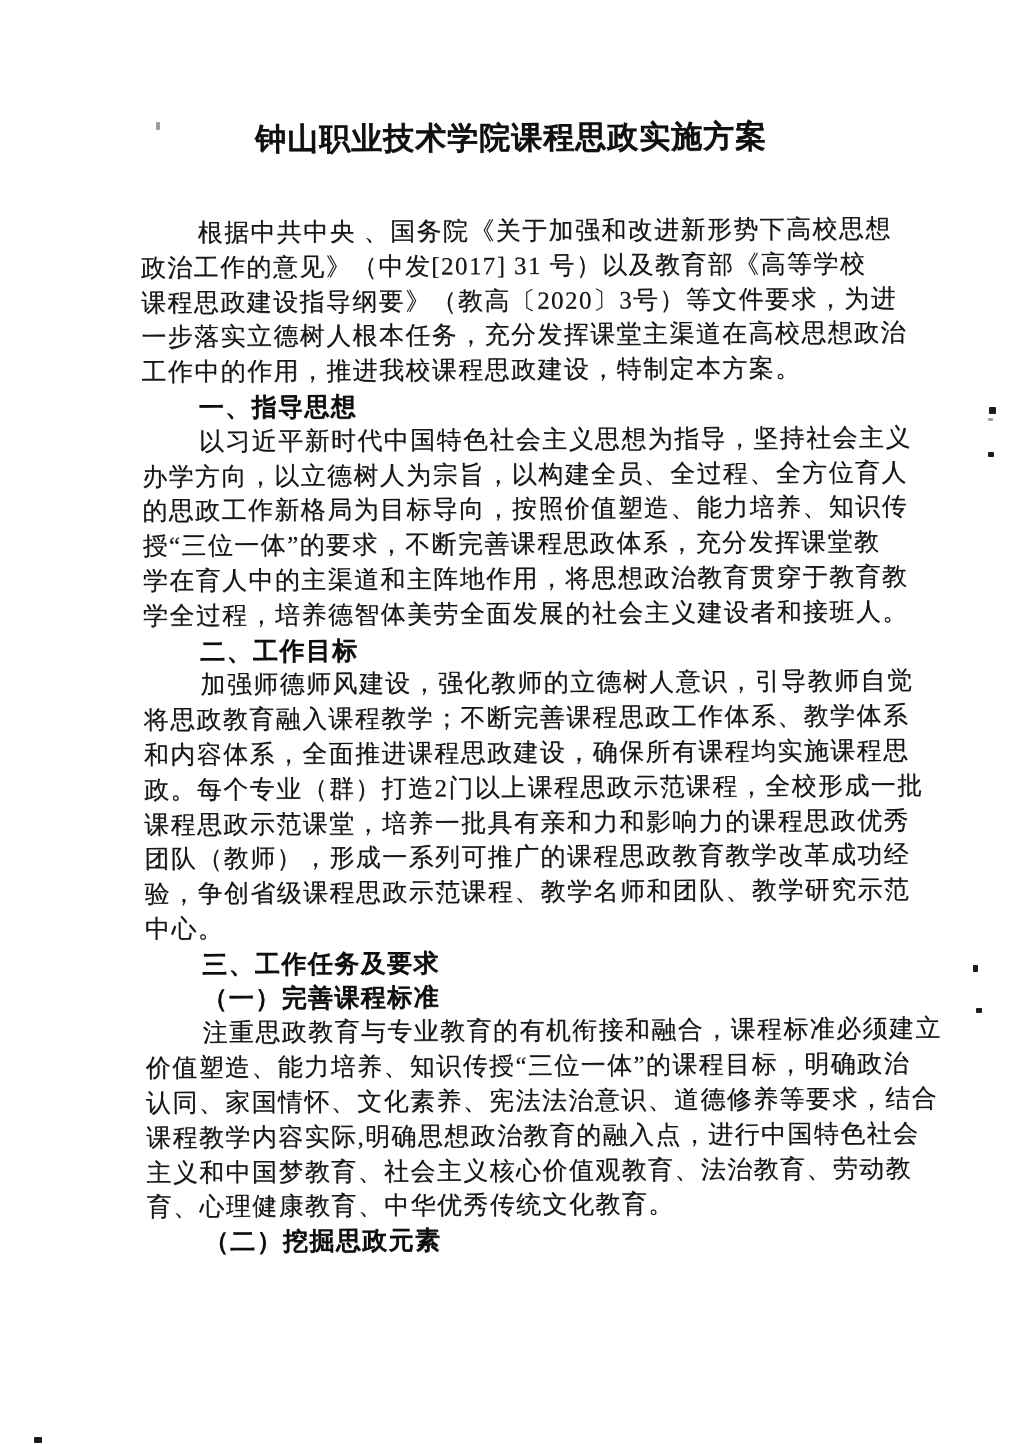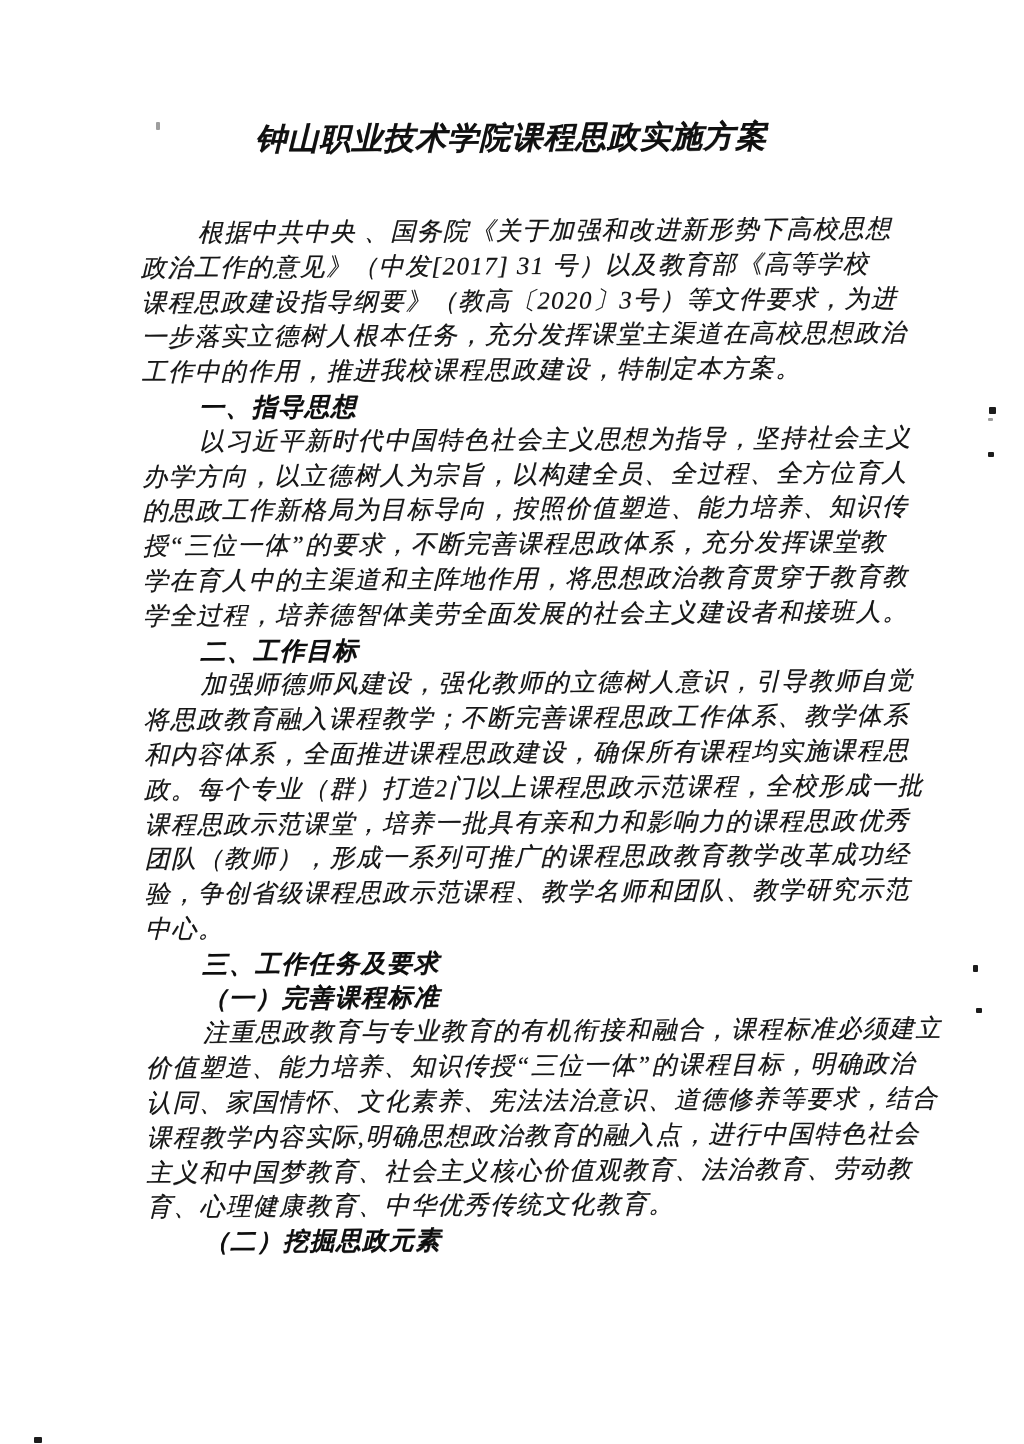--- a/index.html
+++ b/index.html
@@ -8,21 +8,20 @@
     background: #e8e8e8;
   }
   .page {
     position: relative;
     width: 1024px;
     height: 1444px;
     background: #ffffff;
     overflow: hidden;
     font-family: "Liberation Serif", serif;
     color: #161616;
-    font-style: italic;
   }
   .content {
     position: absolute;
     left: 140px;
     top: 116px;
     width: 742px;
     transform: rotate(-0.35deg);
     transform-origin: 50% 0;
   }
   .doc-title {

